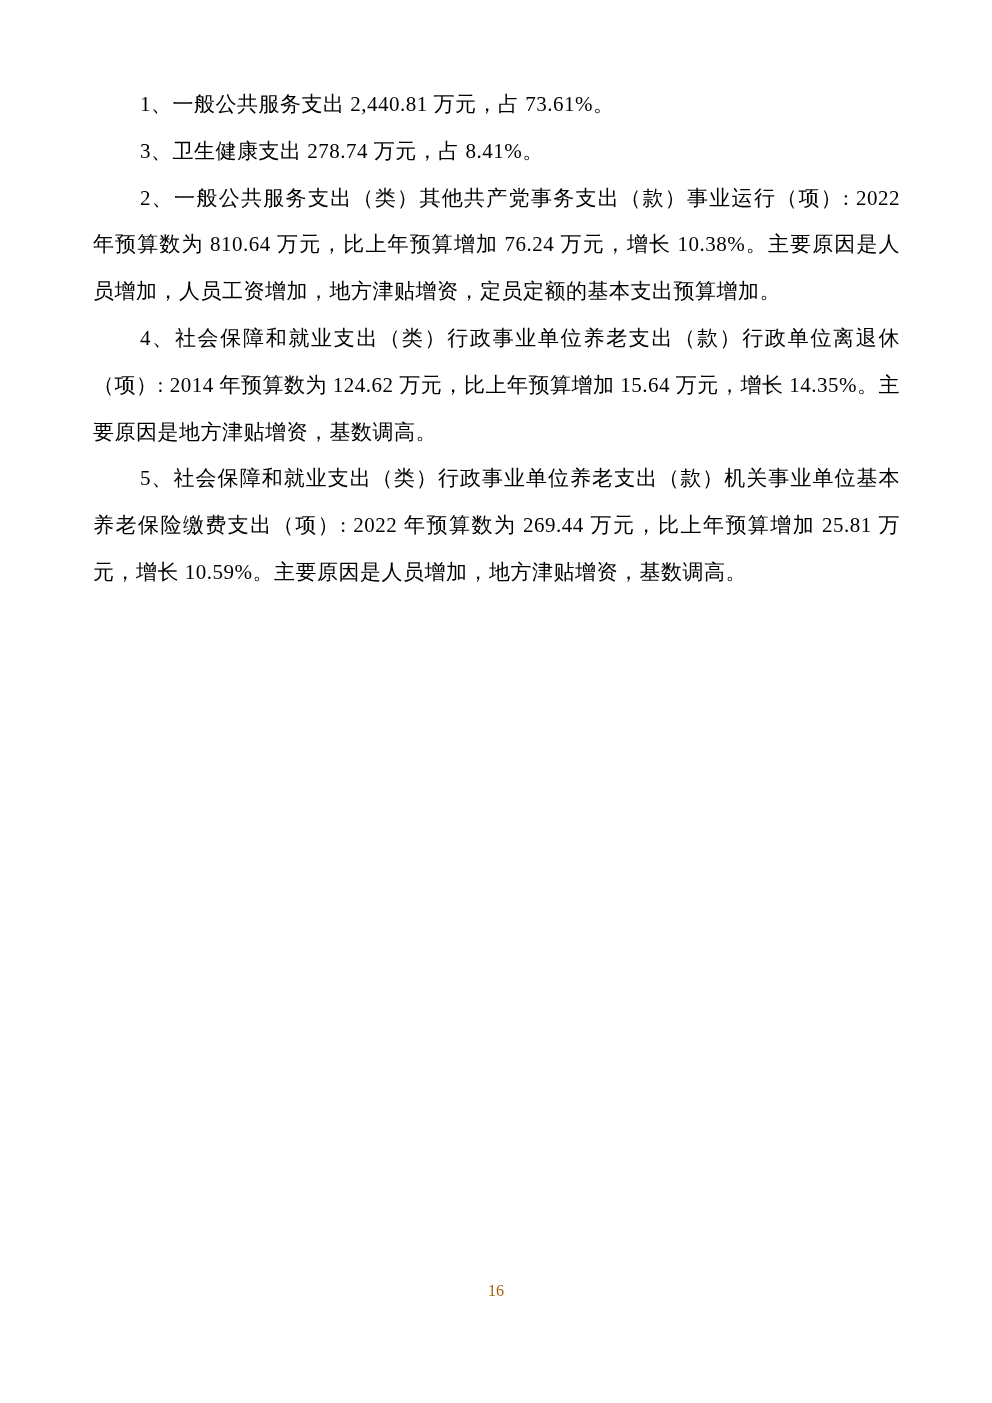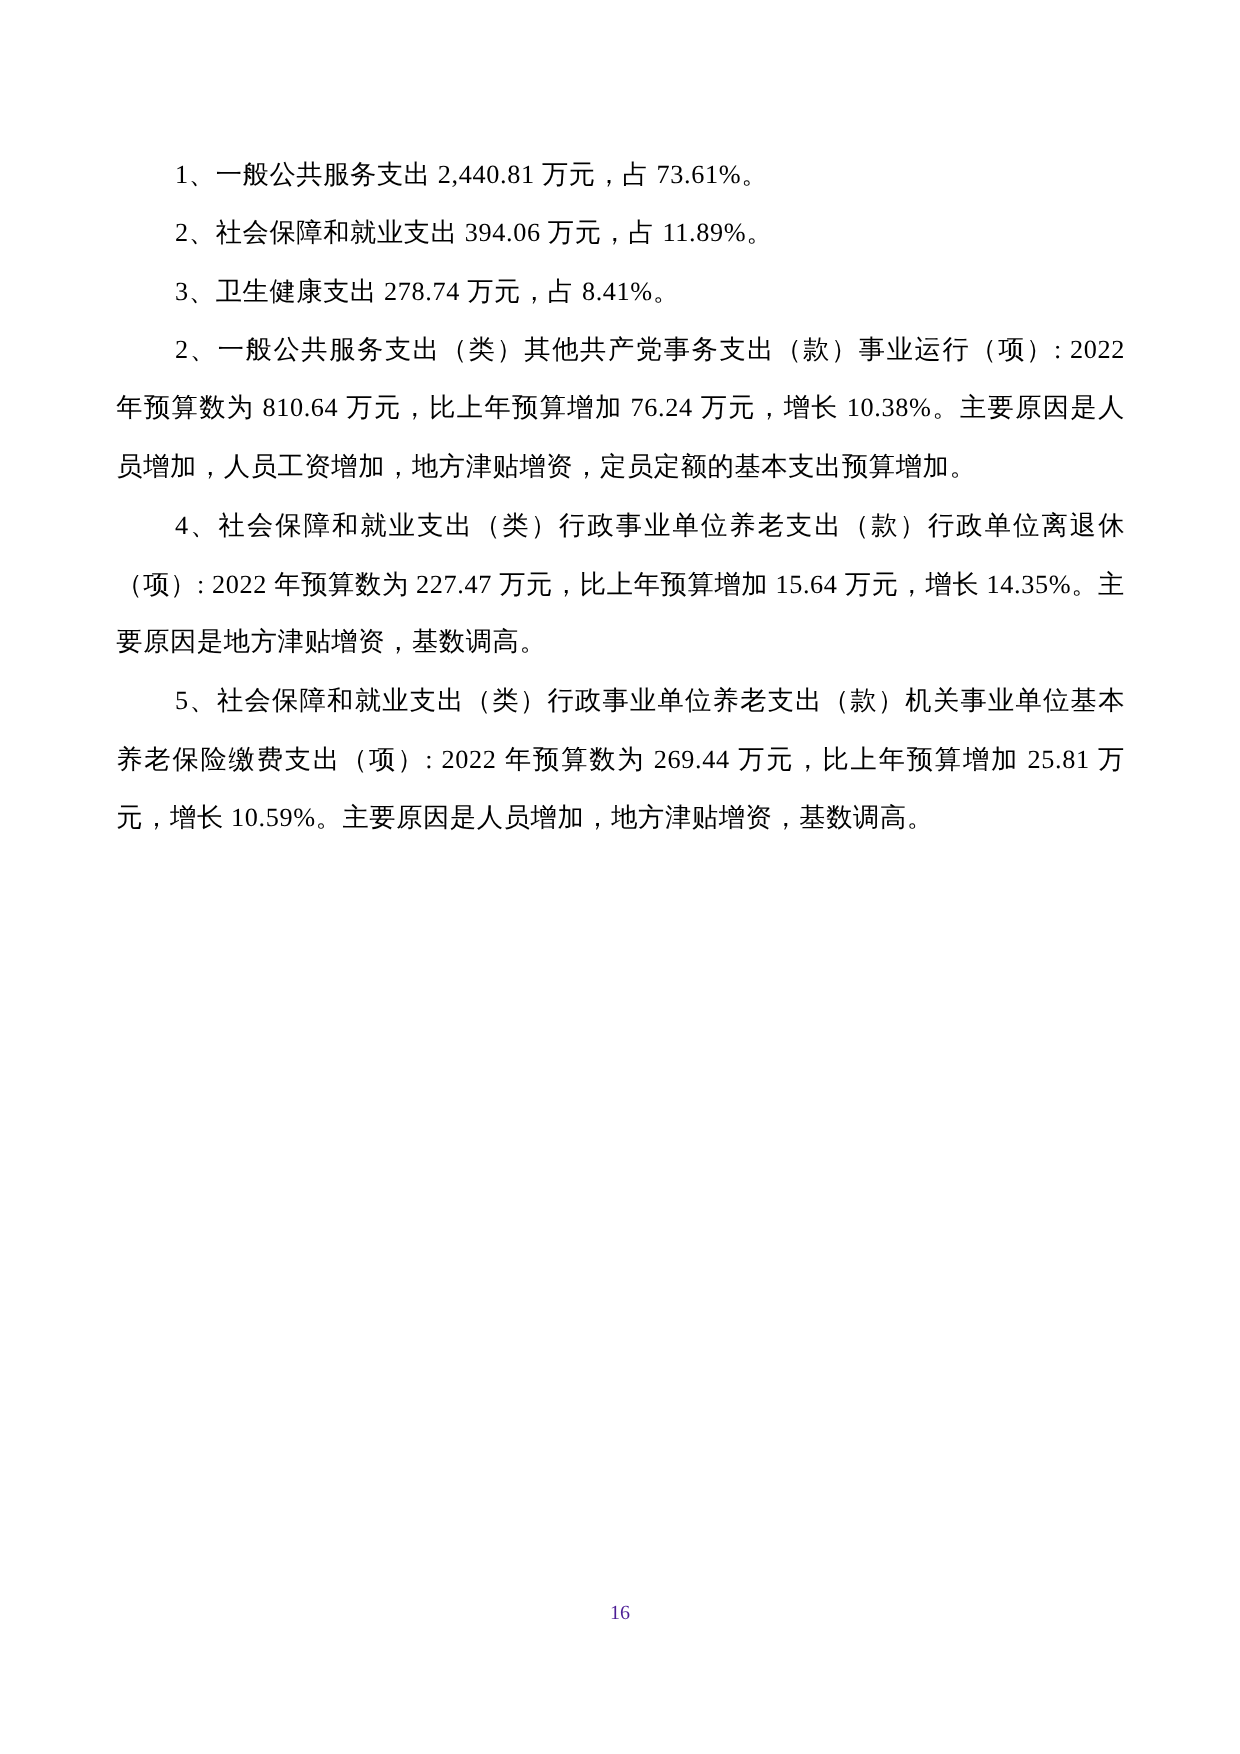--- a/index.html
+++ b/index.html
@@ -6,21 +6,21 @@
     margin: 0;
     padding: 0;
     background: #ffffff;
   }
   .page {
     position: relative;
     width: 992px;
     height: 1403px;
     background: #ffffff;
     box-sizing: border-box;
-    padding: 116px 92px 0 93px;
+    padding: 81px 92px 0 93px;
     overflow: hidden;
     font-family: "Liberation Serif", "DejaVu Serif", serif;
     color: #000000;
   }
   .para {
     margin: 0;
     font-size: 21px;
     line-height: 46.8px;
     text-align: justify;
     text-indent: 47px;
@@ -29,27 +29,26 @@
   }
   .page-number {
     position: absolute;
     top: 1281px;
     left: 0;
     width: 992px;
     text-align: center;
     font-size: 16px;
     line-height: 20px;
     font-family: "Liberation Serif", "DejaVu Serif", serif;
-    color: #4c1d95;
+    color: #a16207;
   }
 </style>
 </head>
 <body>
 
 <div class="page">
   <p class="para">1、一般公共服务支出 2,440.81 万元，占 73.61%。</p>
-  <p class="para">2、社会保障和就业支出 394.06 万元，占 11.89%。</p>
   <p class="para">3、卫生健康支出 278.74 万元，占 8.41%。</p>
   <p class="para">2、一般公共服务支出（类）其他共产党事务支出（款）事业运行（项）: 2022 年预算数为 810.64 万元，比上年预算增加 76.24 万元，增长 10.38%。主要原因是人员增加，人员工资增加，地方津贴增资，定员定额的基本支出预算增加。</p>
-  <p class="para">4、社会保障和就业支出（类）行政事业单位养老支出（款）行政单位离退休（项）: 2022 年预算数为 227.47 万元，比上年预算增加 15.64 万元，增长 14.35%。主要原因是地方津贴增资，基数调高。</p>
+  <p class="para">4、社会保障和就业支出（类）行政事业单位养老支出（款）行政单位离退休（项）: 2014 年预算数为 124.62 万元，比上年预算增加 15.64 万元，增长 14.35%。主要原因是地方津贴增资，基数调高。</p>
   <p class="para">5、社会保障和就业支出（类）行政事业单位养老支出（款）机关事业单位基本养老保险缴费支出（项）: 2022 年预算数为 269.44 万元，比上年预算增加 25.81 万元，增长 10.59%。主要原因是人员增加，地方津贴增资，基数调高。</p>
   <div class="page-number">16</div>
 </div>
 
 </body></html>

